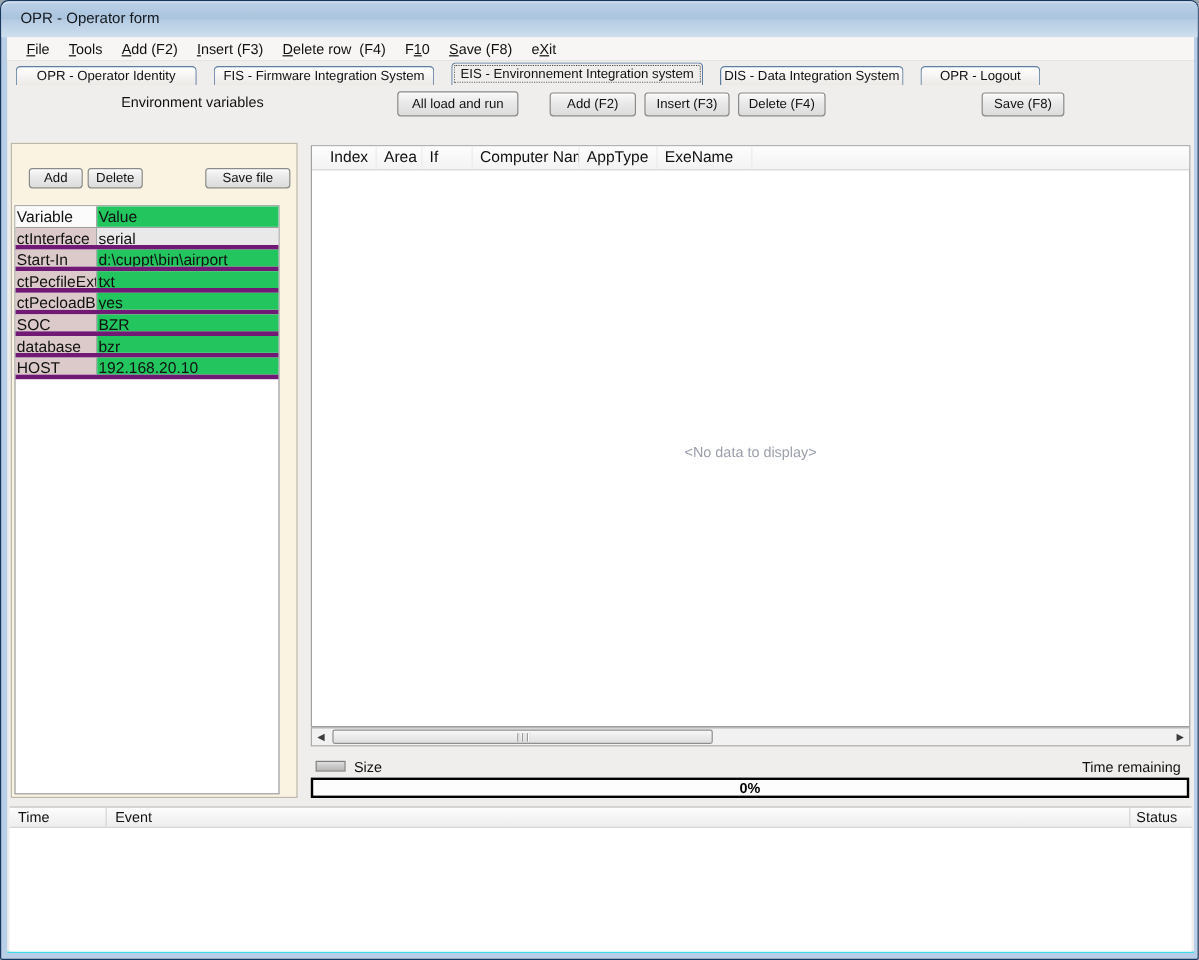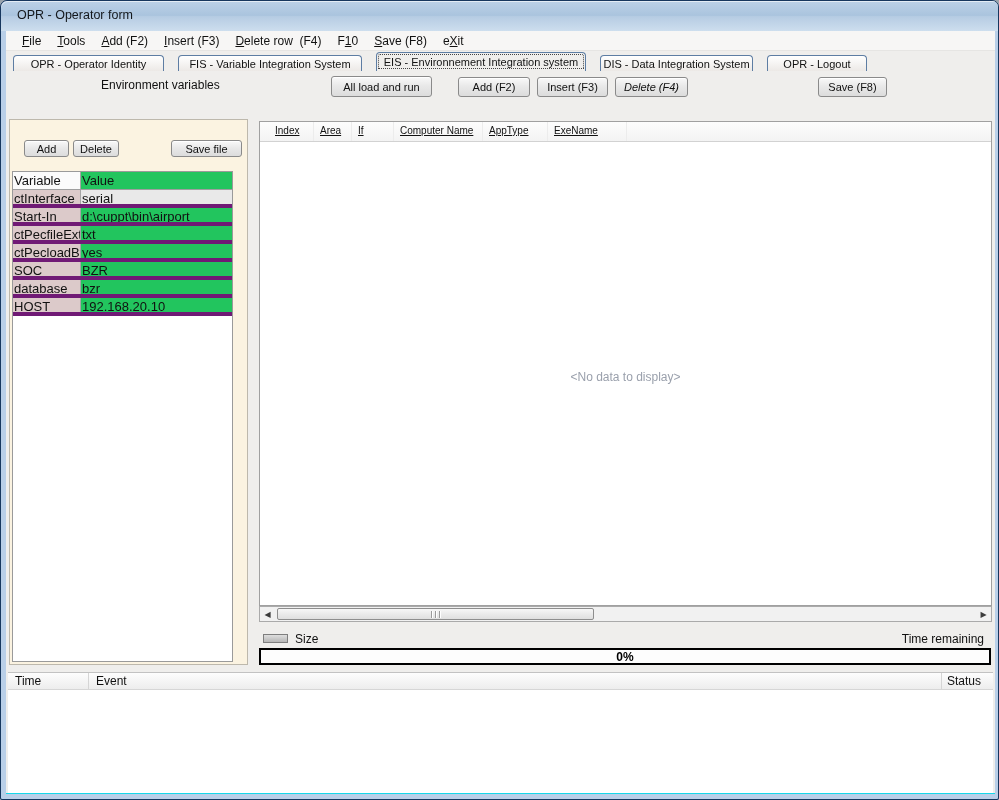--- a/index.html
+++ b/index.html
@@ -34,21 +34,21 @@
   .vrow{display:flex;height:18px;box-sizing:border-box;border-bottom:4px solid #701a75;}
   .vrow.header{background:#fbfbfb;border-bottom:1px solid #9f9f9f;}
   .vcell{font-size:13px;line-height:17px;padding-left:1px;box-sizing:border-box;overflow:hidden;white-space:nowrap;color:#111;}
   .vcell.var{width:68px;border-right:1px solid #a6a6a6;background:var(--cell-pink,#dccaca);}
   .vrow.header .vcell.var{background:#fbfbfb;}
   .vcell.val{flex:1;background:#22c55e;}
   .vcell.val.selected{background:var(--selected-cell,#e9e9e9);}
   
   .right-grid{position:absolute;left:253px;top:90px;width:733px;height:485px;background:#fff;border:1px solid #a0a0a0;box-sizing:border-box;}
   .rg-header{display:flex;height:19px;background:linear-gradient(#fdfdfd,#f3f3f3);border-bottom:1px solid #d2d2d2;}
-  .rg-hcell{font-size:10px;line-height:18px;color:#111;padding-left:6px;border-right:1px solid #ececec;box-sizing:border-box;overflow:hidden;white-space:nowrap;text-decoration:underline;}
+  .rg-hcell{font-size:13px;line-height:18px;color:#111;padding-left:6px;border-right:1px solid #ececec;box-sizing:border-box;overflow:hidden;white-space:nowrap;}
   .rg-hcell.first{padding-left:15px;}
   .no-data{position:absolute;left:0;top:248px;width:100%;text-align:center;font-size:12px;color:var(--empty-text-gray,#9aa0ac);}
   
   .hscroll{position:absolute;left:253px;top:575px;width:733px;height:16px;background:#f1f1f1;border:1px solid #aaa;box-sizing:border-box;}
   .scroll-arrow{position:absolute;top:0;width:15px;height:14px;display:flex;align-items:center;justify-content:center;
     font-size:8px;color:#3c3c3c;}
   .scroll-arrow.left{left:0;}
   .scroll-arrow.right{right:0;}
   .scroll-thumb{position:absolute;left:17px;top:1px;width:317px;height:12px;border:1px solid #8e8e8e;border-radius:2px;
     background:linear-gradient(#f7f7f7,#dfdfdf);box-sizing:border-box;}
@@ -85,31 +85,31 @@
         <div class="menu-item"><u>T</u>ools</div>
         <div class="menu-item"><u>A</u>dd (F2)</div>
         <div class="menu-item"><u>I</u>nsert (F3)</div>
         <div class="menu-item"><u>D</u>elete row  (F4)</div>
         <div class="menu-item">F<u>1</u>0</div>
         <div class="menu-item"><u>S</u>ave (F8)</div>
         <div class="menu-item">e<u>X</u>it</div>
       </div>
     <div class="tabbar" id="tabbar">
         <div class="tab" style="width: 151px;">OPR - Operator Identity</div>
-        <div class="tab" style="width: 184px;">FIS - Variable Integration System</div>
+        <div class="tab" style="width: 184px;">FIS - Firmware Integration System</div>
         <div class="tab active" style="width: 210px;">EIS - Environnement Integration system</div>
         <div class="tab" style="width: 153px;">DIS - Data Integration System</div>
         <div class="tab" style="width: 100px;">OPR - Logout</div>
       </div>
 
     <span class="lbl" style="left:95px;top:47px;">Environment variables</span>
     <div class="btn" style="left:325px;top:45px;width:101px;height:21px;">All load and run</div>
     <div class="btn" style="left:452px;top:46px;width:72px;height:20px;">Add (F2)</div>
     <div class="btn" style="left:531px;top:46px;width:71px;height:20px;">Insert (F3)</div>
-    <div class="btn" style="left:609px;top:46px;width:73px;height:20px;font-style:italic;">Delete (F4)</div>
+    <div class="btn" style="left:609px;top:46px;width:73px;height:20px;">Delete (F4)</div>
     <div class="btn" style="left:812px;top:46px;width:69px;height:20px;">Save (F8)</div>
 
     <div class="left-panel">
       <div class="btn" style="left:14px;top:20px;width:45px;height:17px;">Add</div>
       <div class="btn" style="left:63px;top:20px;width:46px;height:17px;">Delete</div>
       <div class="btn" style="left:161px;top:20px;width:71px;height:17px;">Save file</div>
       <div class="var-grid" id="vargrid">
           <div class="vrow header">
             <div class="vcell var">Variable</div>
             <div class="vcell val">Value</div>

